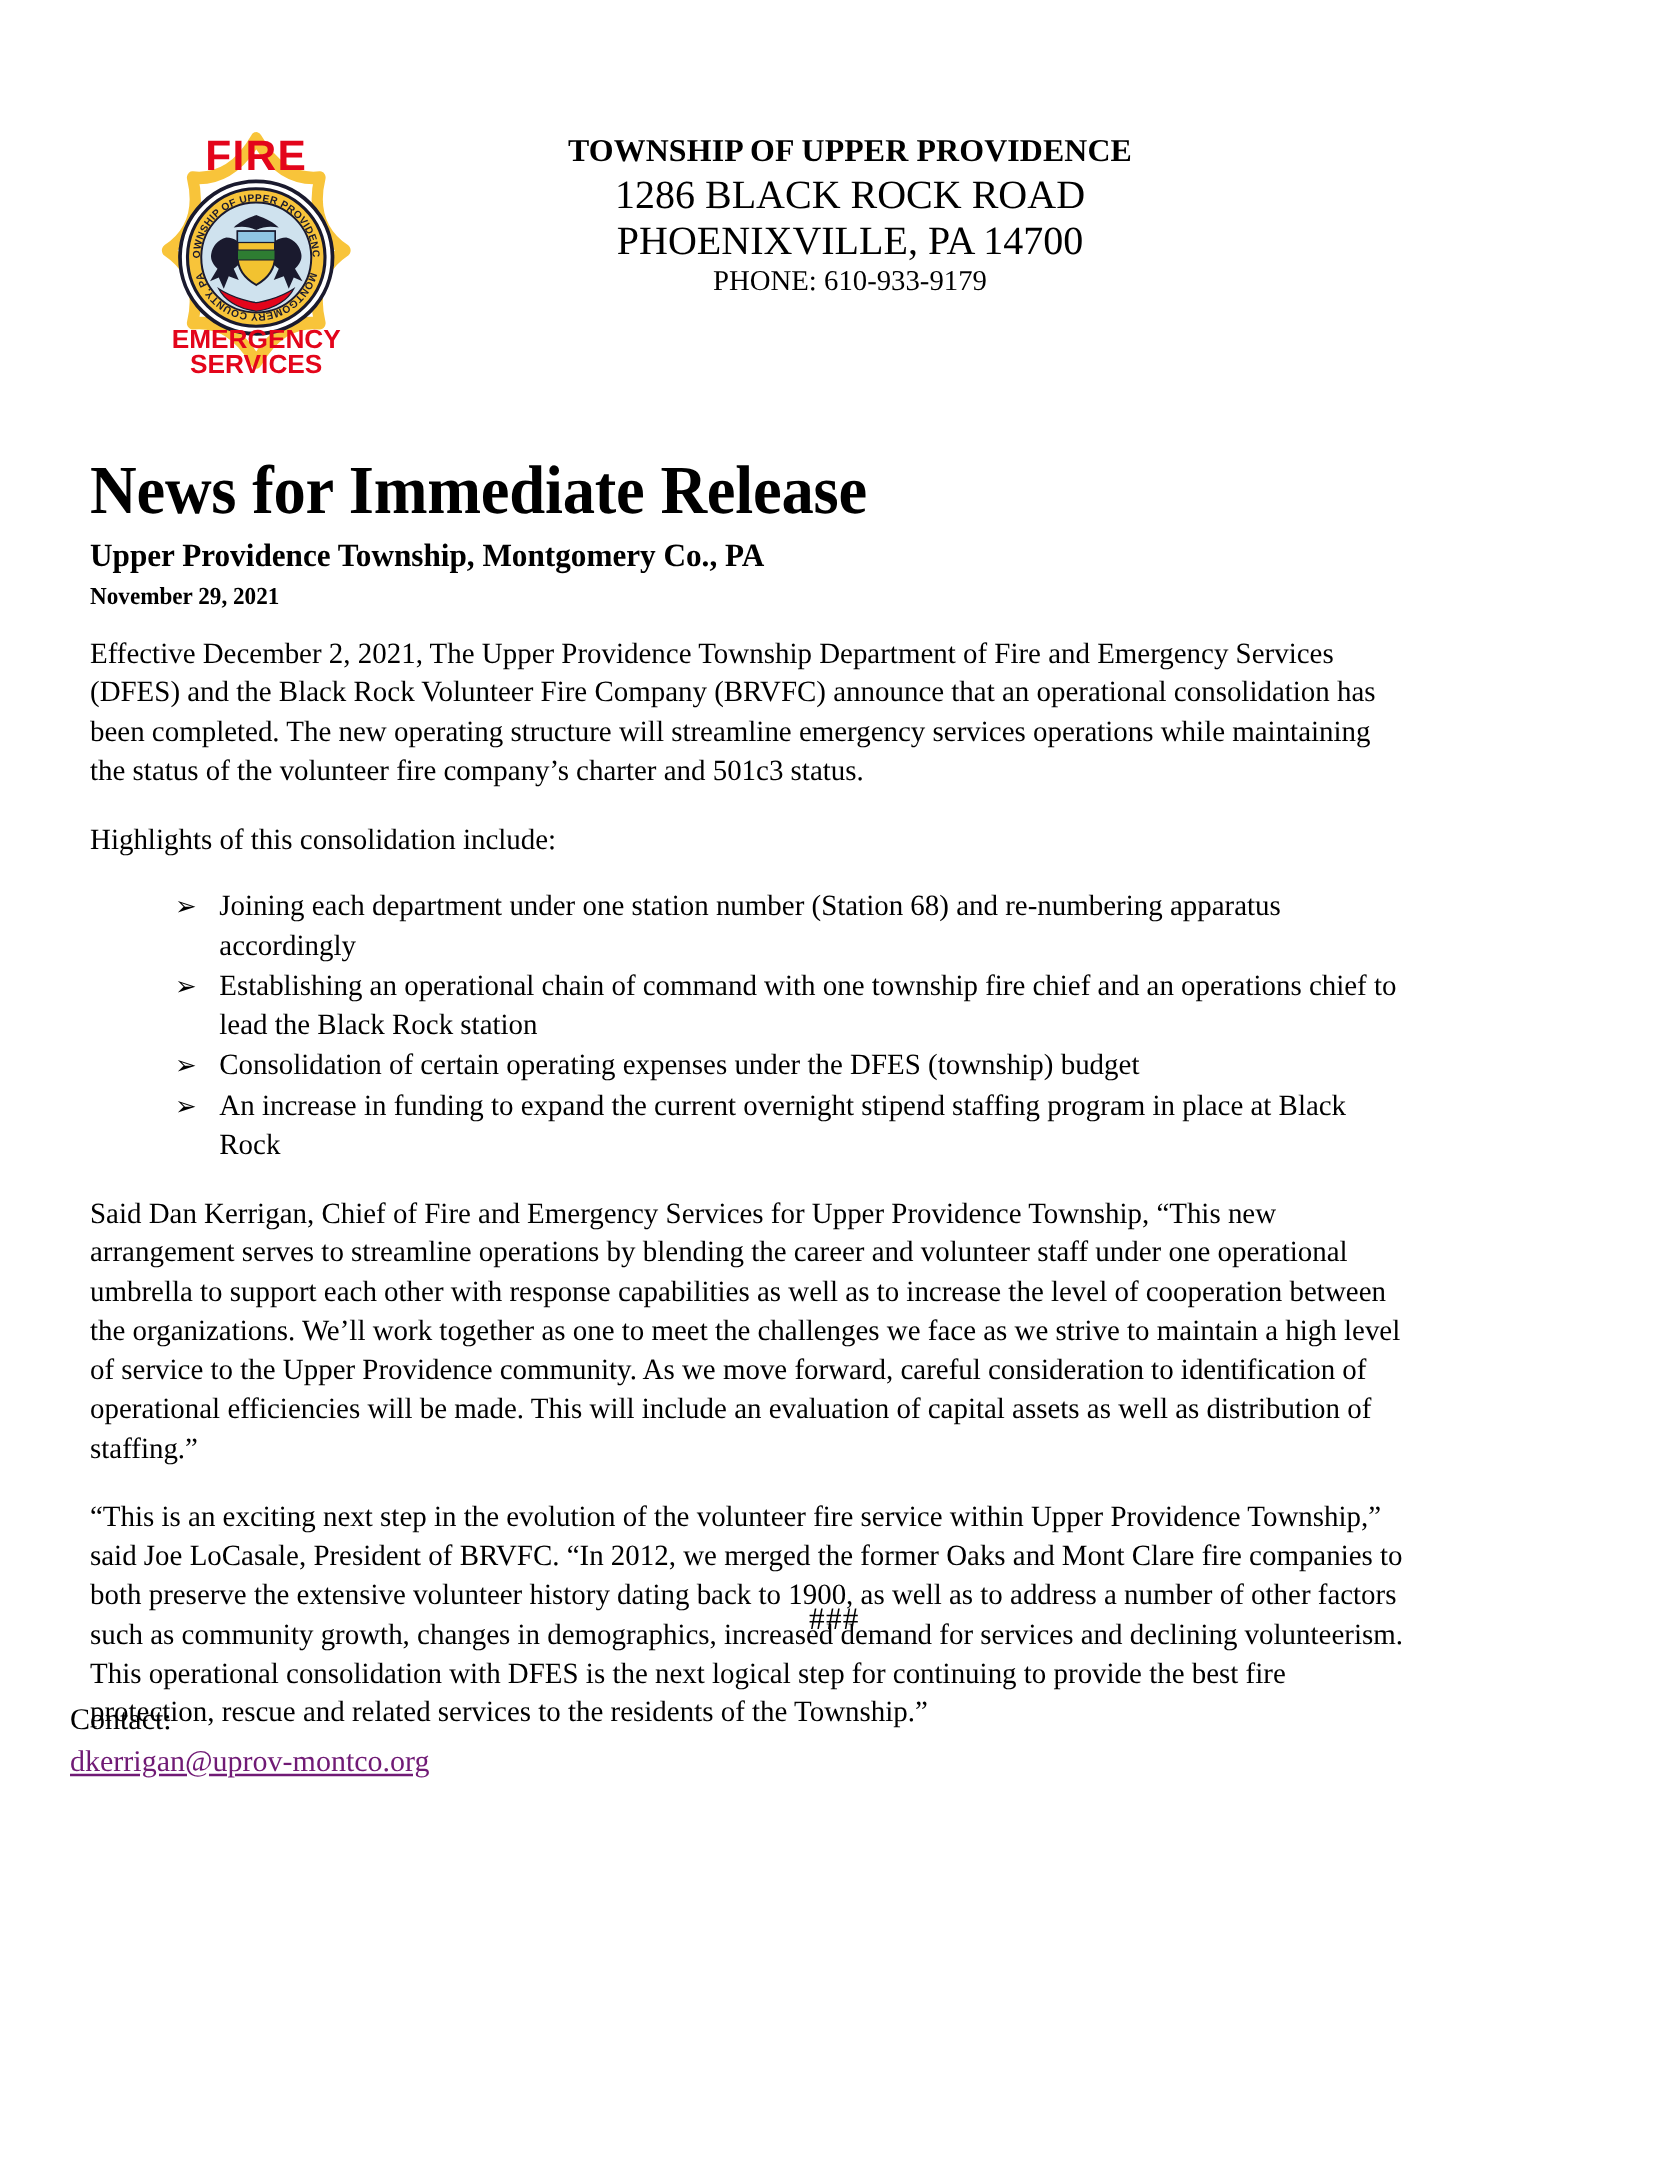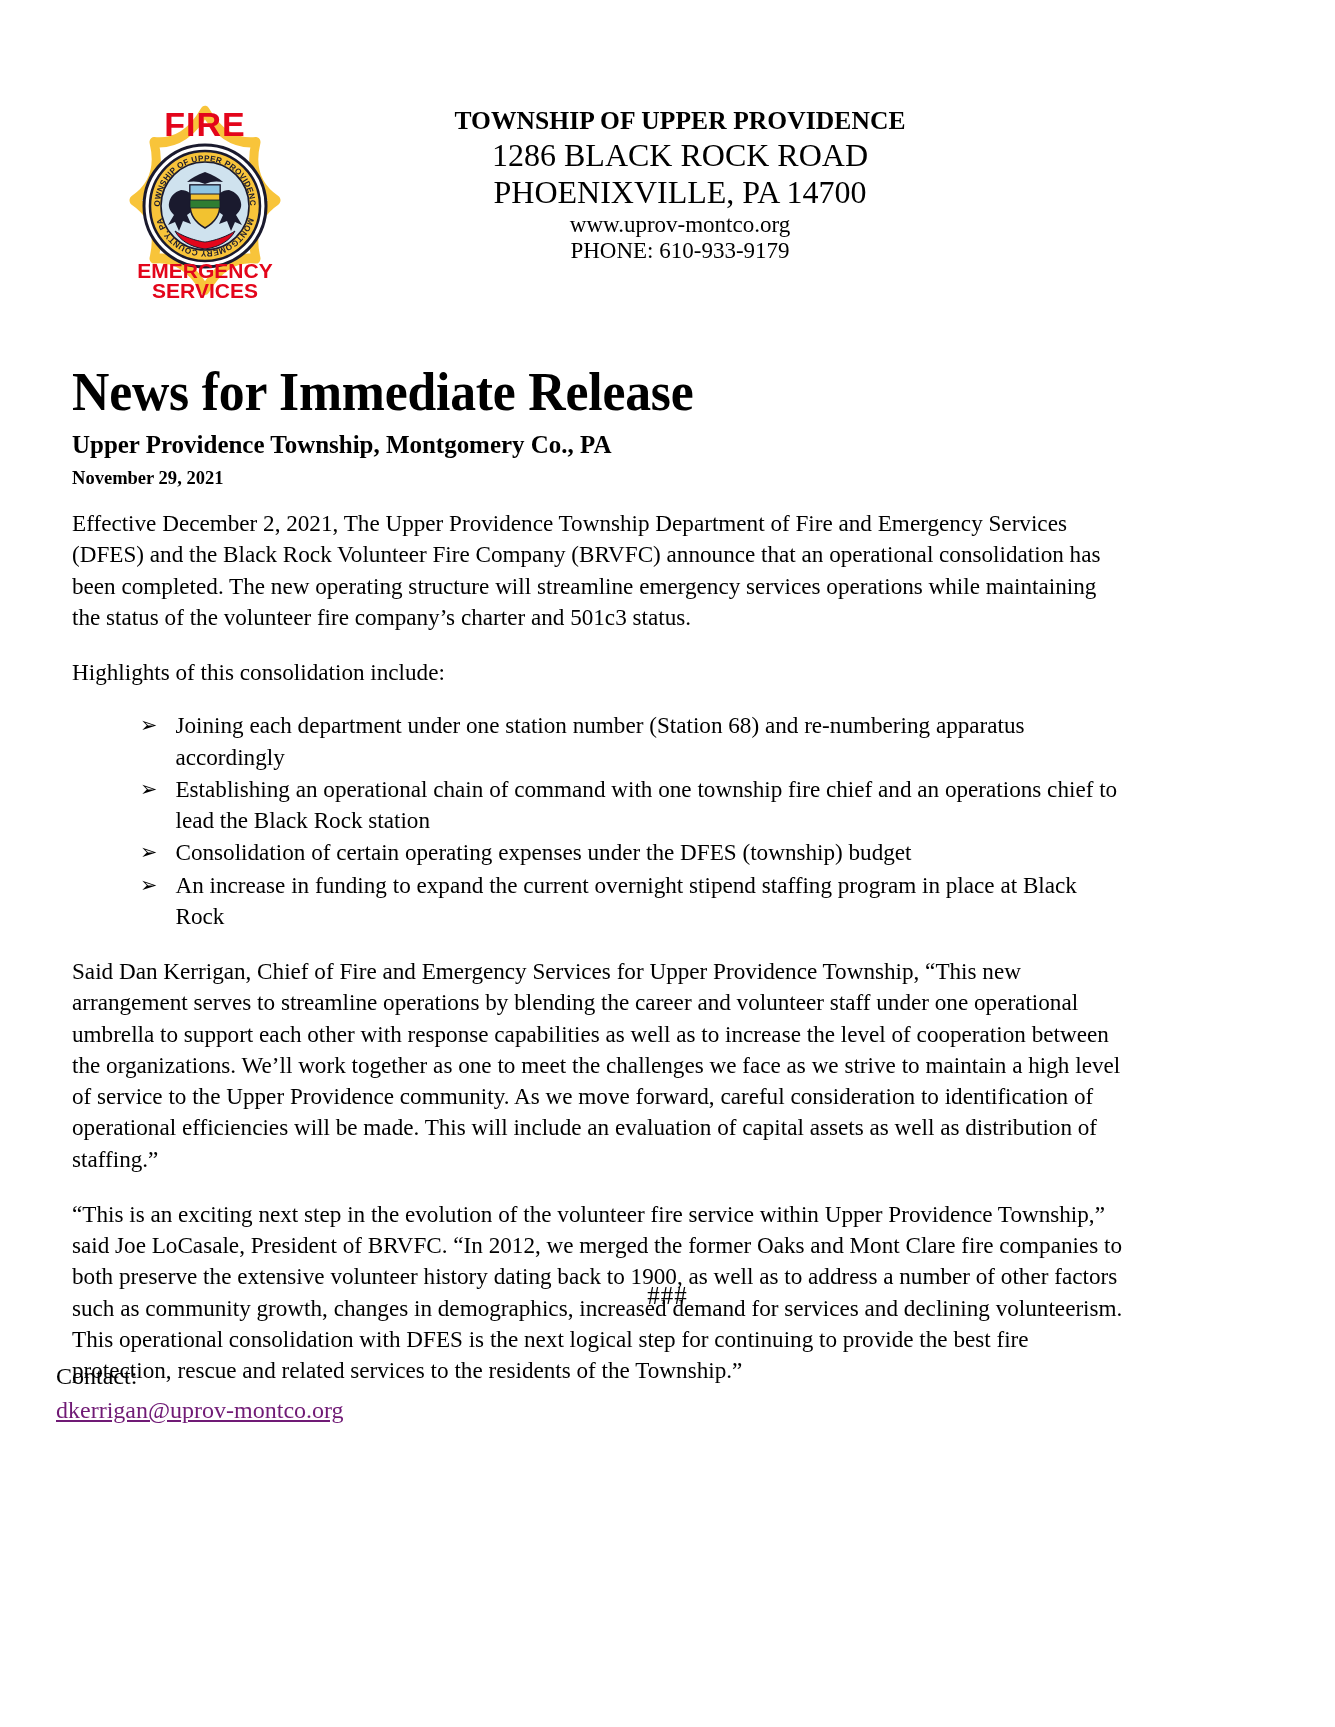--- a/index.html
+++ b/index.html
@@ -219,21 +219,20 @@
 
         <text x="125" y="192" text-anchor="middle" fill="#E3051B" font-family="Liberation Sans, sans-serif" font-size="21" font-weight="bold">EMERGENCY</text>
         <text x="125" y="212" text-anchor="middle" fill="#E3051B" font-family="Liberation Sans, sans-serif" font-size="21" font-weight="bold">SERVICES</text>
       </svg>
     </div>
 
     <div class="lh-text">
       <div class="lh-line1">TOWNSHIP OF UPPER PROVIDENCE</div>
       <div class="lh-line3">1286 BLACK ROCK ROAD</div>
       <div class="lh-line4">PHOENIXVILLE, PA 14700</div>
-      <div class="lh-line5">www.uprov-montco.org</div>
       <div class="lh-line6">PHONE: 610-933-9179</div>
     </div>
   </div>
 
   <div class="headline">
     <h1>News for Immediate Release</h1>
     <div class="subhead">Upper Providence Township, Montgomery Co., PA</div>
     <div class="dateline">November 29, 2021</div>
   </div>
 

